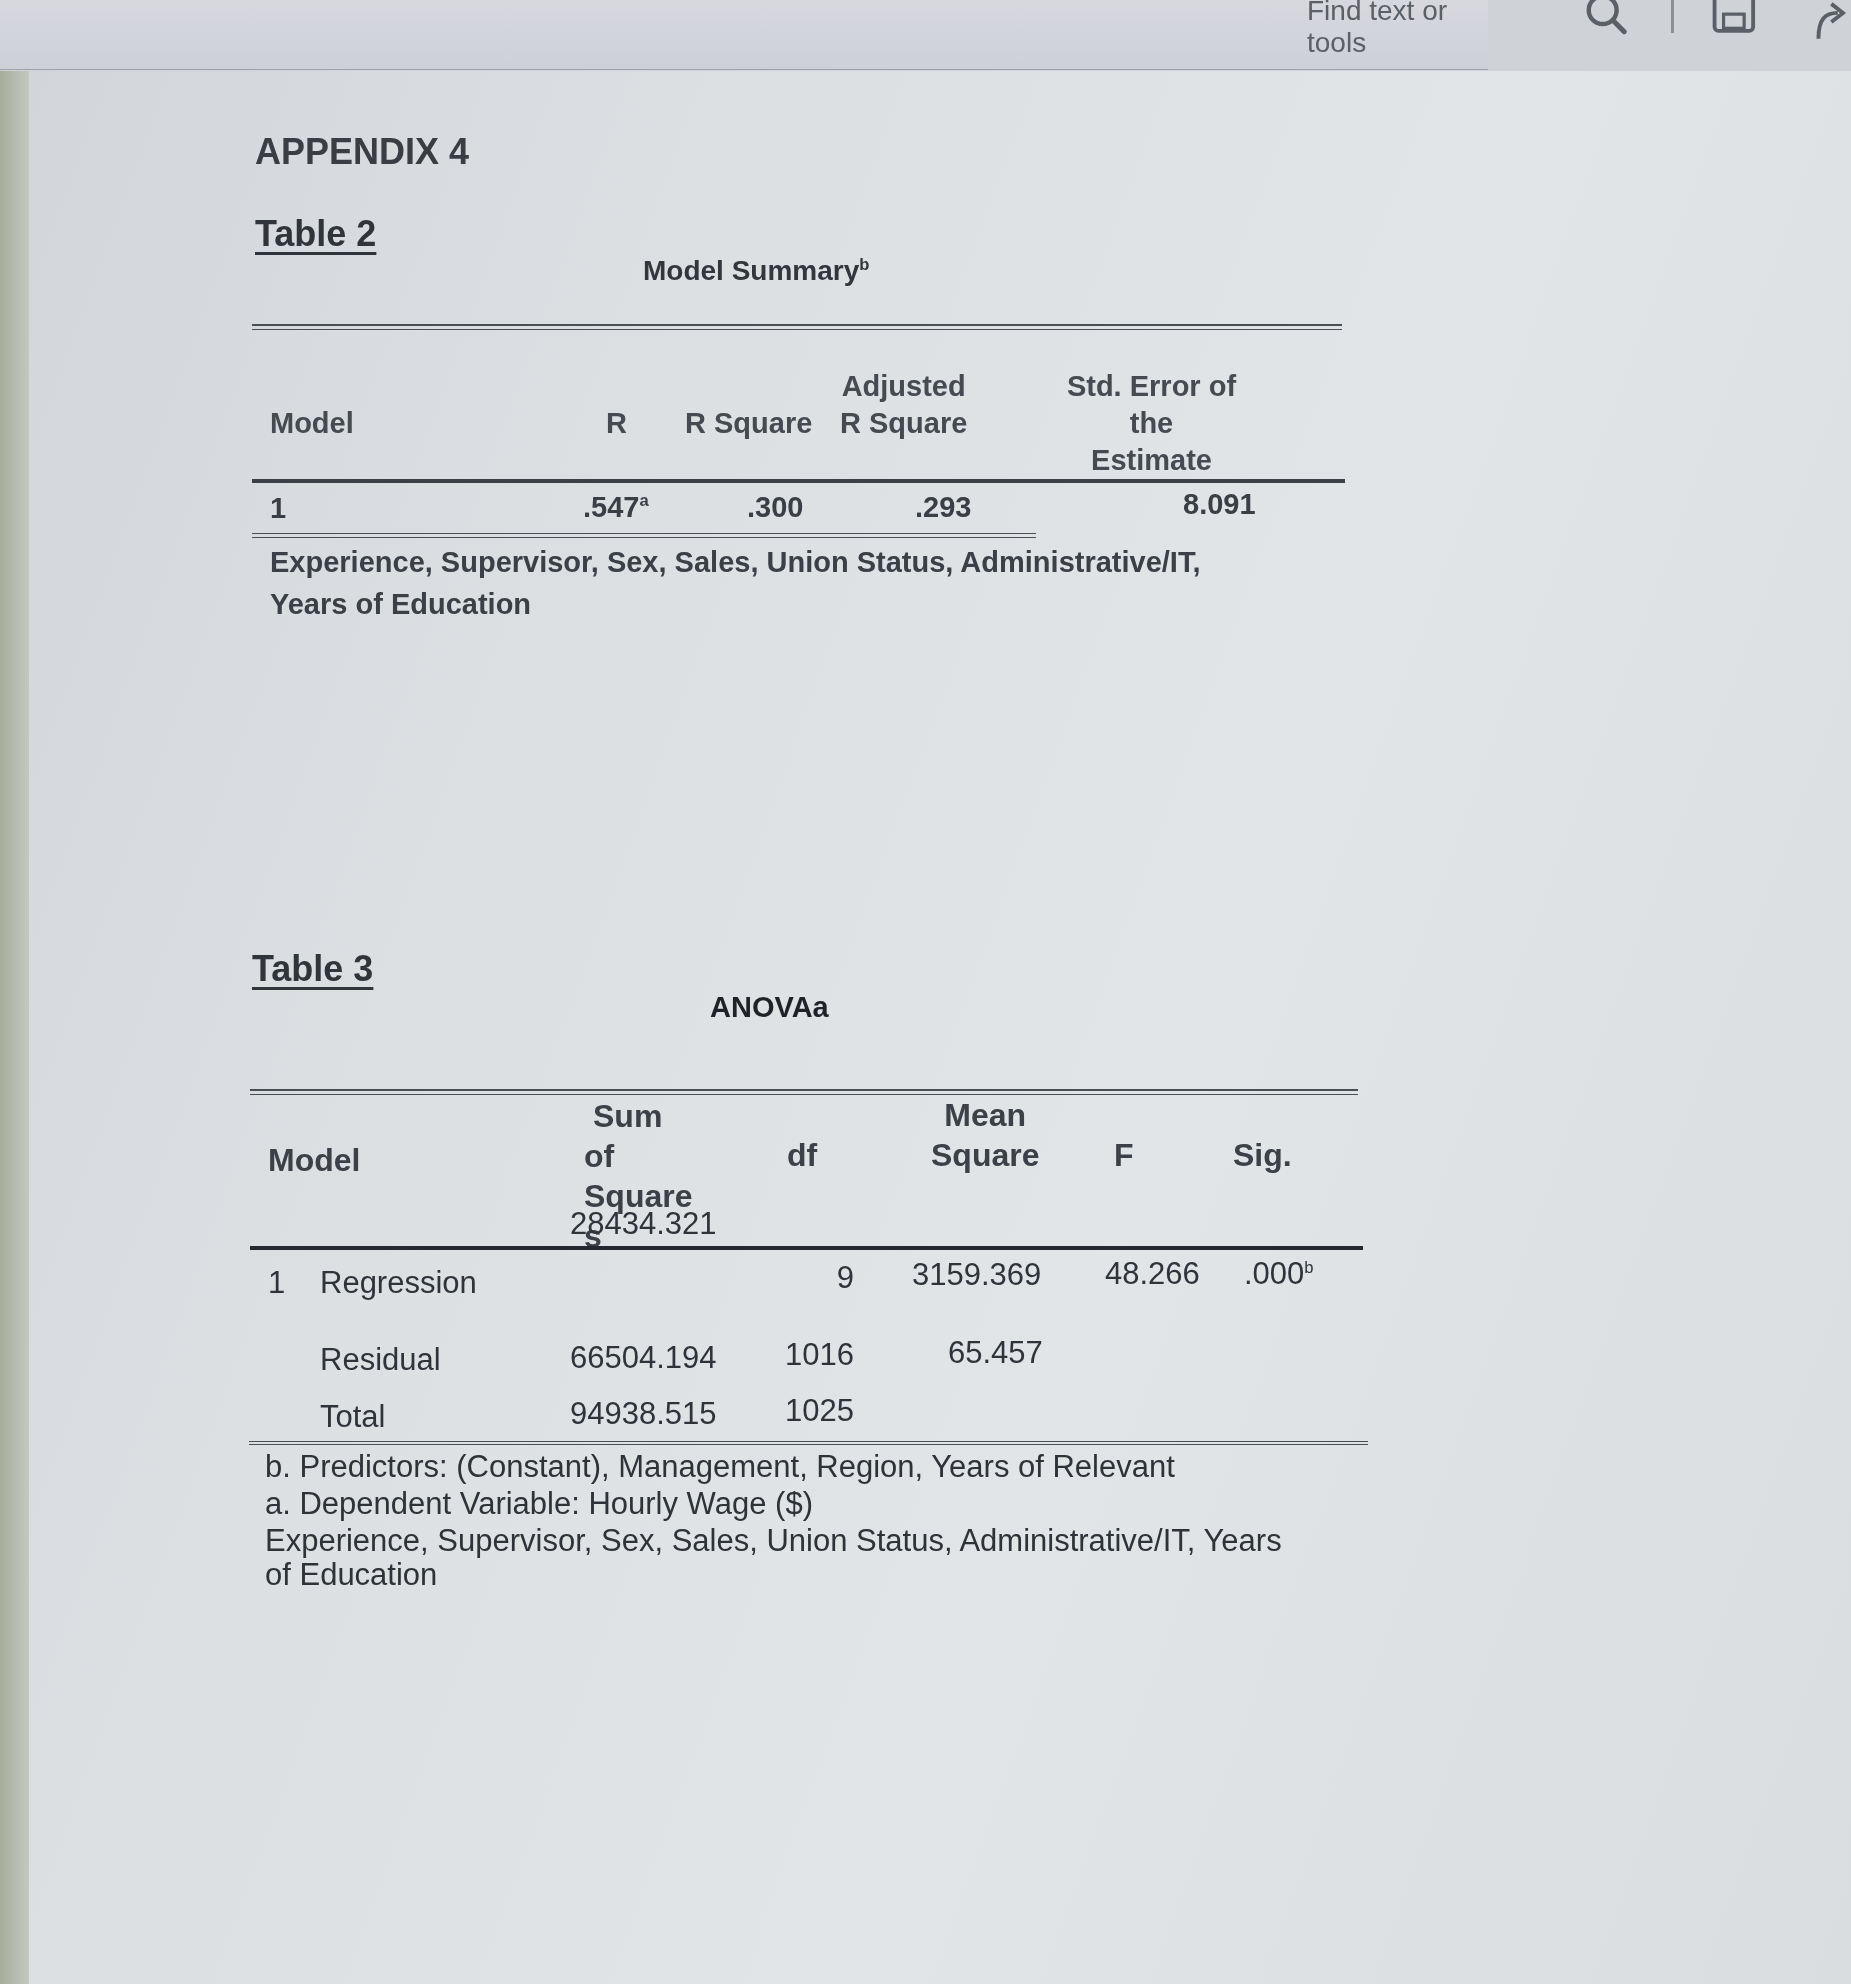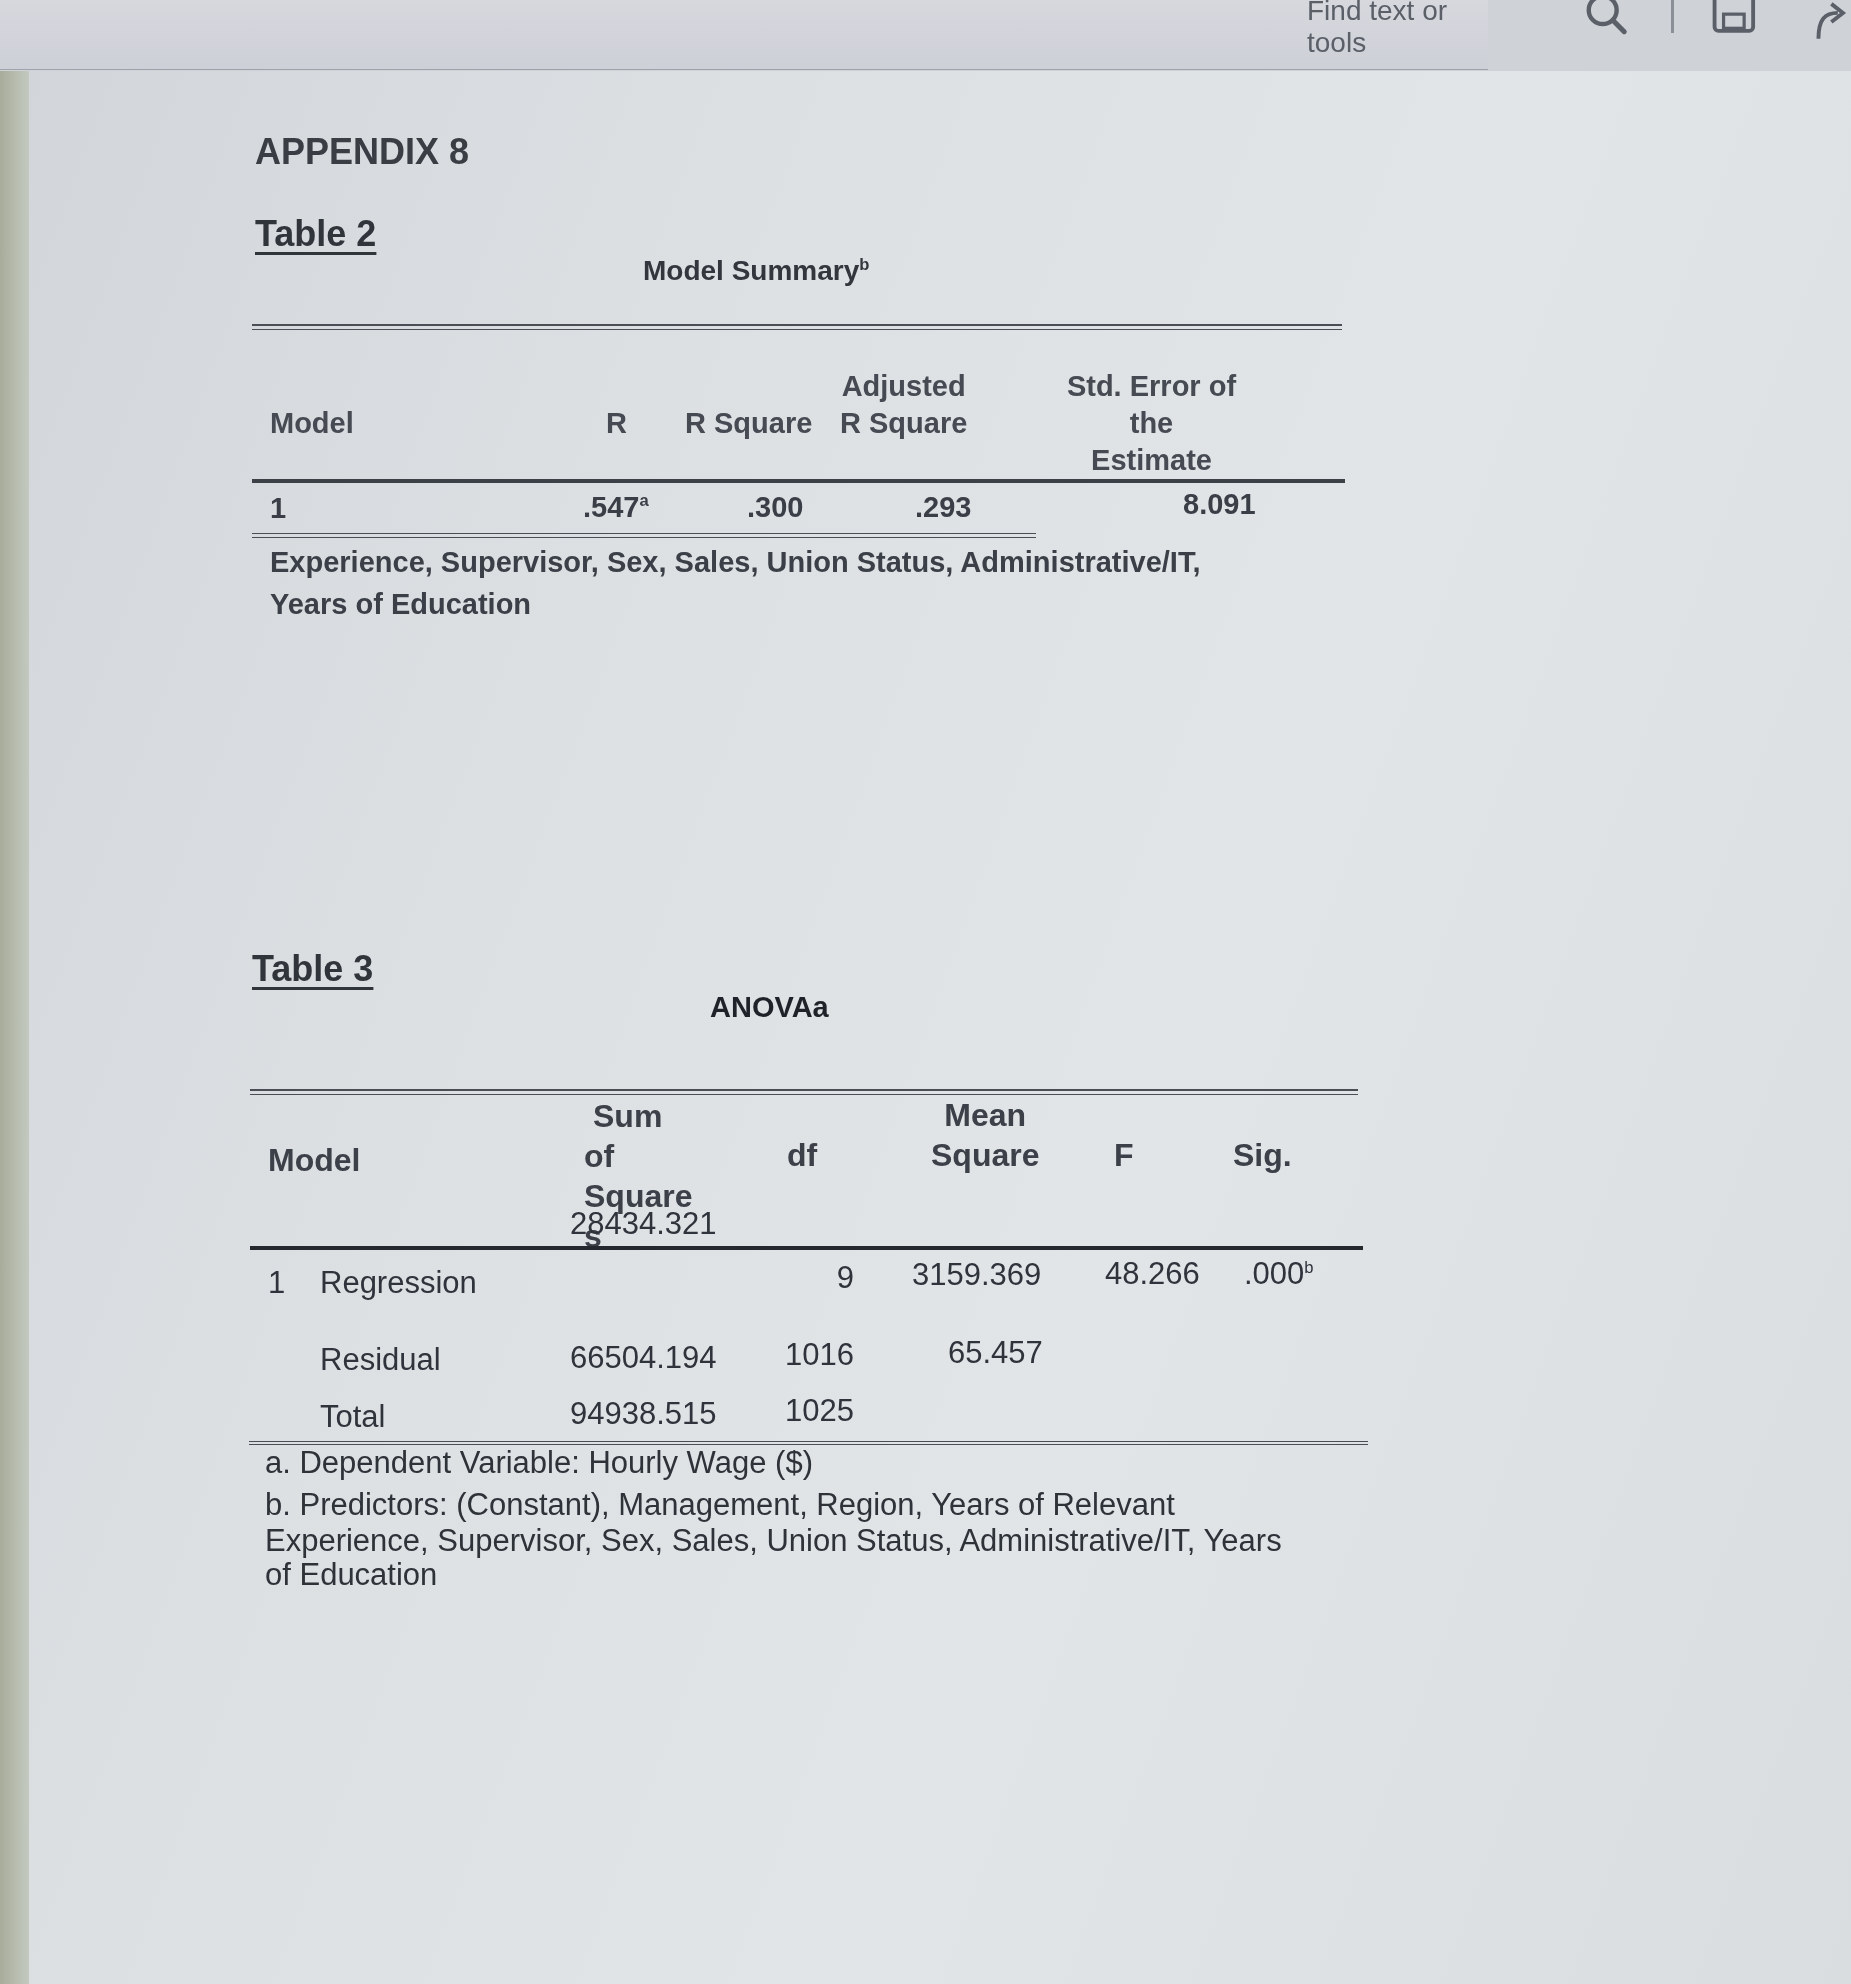--- a/index.html
+++ b/index.html
@@ -58,21 +58,21 @@
   <svg class="tb-icon" style="left:1812px;" width="40" height="40" viewBox="0 0 62 62">
     <path d="M10 60 C10 30 20 20 40 20" fill="none" stroke="#5a5f68" stroke-width="6"></path>
     <path d="M30 6 L48 20 L30 34" fill="none" stroke="#5a5f68" stroke-width="6"></path>
   </svg>
 </div>
 
 <div class="sidebar-strip"></div>
 
 <div class="page"></div>
 
-<div class="abs heading" style="left:255px;top:131px;">APPENDIX 8</div>
+<div class="abs heading" style="left:255px;top:131px;">APPENDIX 4</div>
 
 <div class="abs table-title" style="left:255px;top:213px;">Table 2</div>
 <div class="abs caption" style="left:643px;top:255px;">
   <span>Model Summary</span><sup>b</sup>
 </div>
 
 <div class="rule" style="left:252px;top:324px;width:1090px;height:1.9px;"></div>
 <div class="rule" style="left:252px;top:329px;width:1090px;height:1.3px;"></div>
 
 <div class="abs th" style="left:270px;top:405px;">Model</div>
@@ -149,18 +149,18 @@
 <div>
   <div class="abs anova-td" style="left:320px;top:1399px;">Total</div>
   <div class="abs anova-td" style="left:570px;top:1396px;">94938.515</div>
   <div class="abs anova-td r" style="left:765px;top:1393px;width:89px;text-align:right;">1025</div>
 </div>
 
 <div class="rule" style="left:249px;top:1441px;width:1119px;height:1.3px;"></div>
 <div class="rule" style="left:249px;top:1444px;width:1119px;height:1.3px;"></div>
 
 <div class="abs anova-foot" style="left:265px;top:1444px;">
+  <div style="margin-top:5.1px;line-height:36px;">b. Predictors: (Constant), Management, Region, Years of Relevant</div>
   <div>a. Dependent Variable: Hourly Wage ($)</div>
-  <div style="margin-top:5.1px;line-height:36px;">b. Predictors: (Constant), Management, Region, Years of Relevant</div>
   <div style="line-height:36px;">Experience, Supervisor, Sex, Sales, Union Status, Administrative/IT, Years</div>
   <div style="line-height:32px;">of Education</div>
 </div>
 
 
 </body></html>

